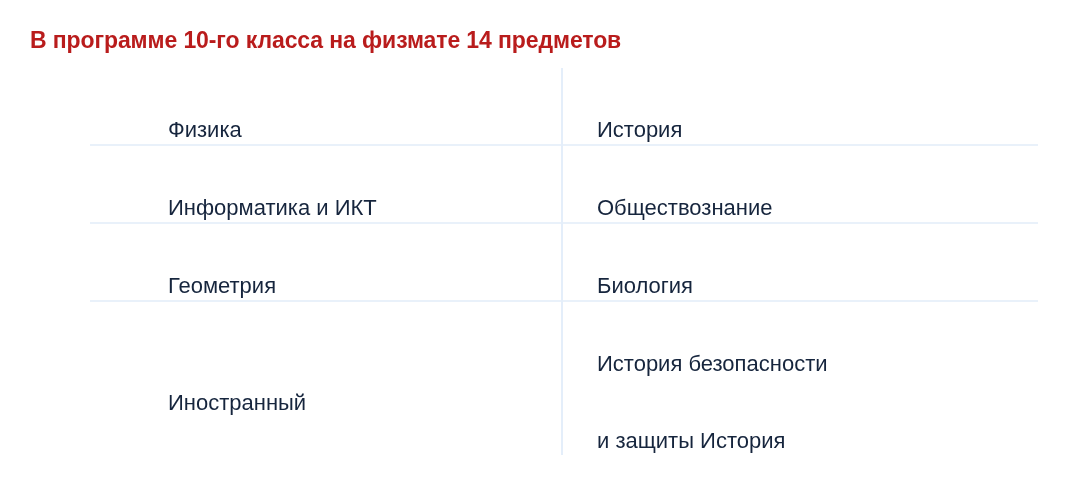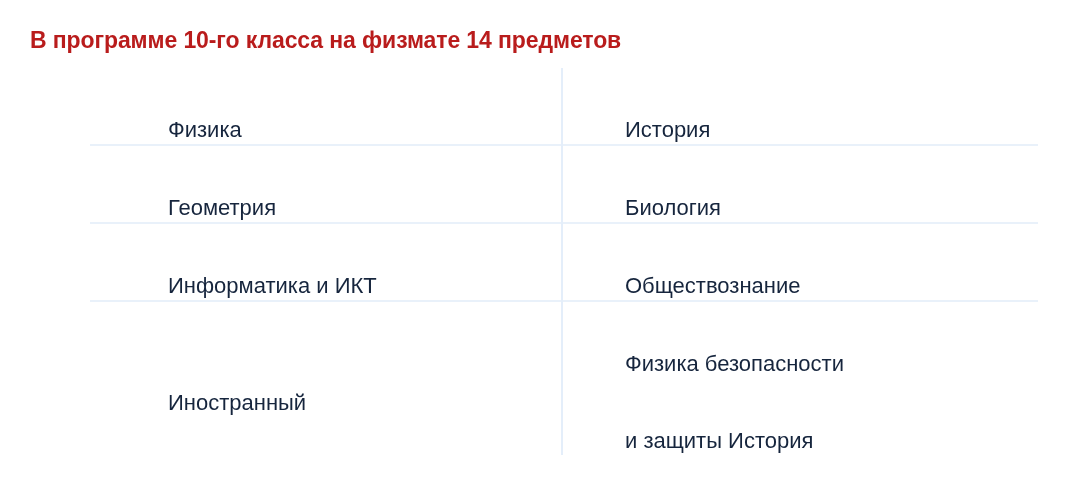--- a/index.html
+++ b/index.html
@@ -55,21 +55,21 @@
     line-height: 1.28;
   }
   #subjects-table tr:first-child td {
     border-top: none;
   }
 
   #subjects-table td.cell-left {
     padding-left: 78px;
   }
   #subjects-table td.cell-right {
-    padding-left: 62px;
+    padding-left: 34px;
     border-left: 2px solid #e4eefa;
   }
 
   .cell-line {
     display: block;
     white-space: nowrap;
     margin-top: 48px;
   }
 </style>
 </head>
@@ -89,42 +89,42 @@
         <span class="cell-line">Физика</span>
       </td>
       <td class="cell-right">
         <span class="cell-line">История</span>
       </td>
     </tr>
 
 
     <tr class="subject-row">
       <td class="cell-left">
-        <span class="cell-line">Геометрия</span>
+        <span class="cell-line">Информатика и ИКТ</span>
       </td>
       <td class="cell-right">
-        <span class="cell-line">Биология</span>
+        <span class="cell-line">Обществознание</span>
       </td>
     </tr>
 
     <tr class="subject-row">
       <td class="cell-left">
-        <span class="cell-line">Информатика и ИКТ</span>
+        <span class="cell-line">Геометрия</span>
       </td>
       <td class="cell-right">
-        <span class="cell-line">Обществознание</span>
+        <span class="cell-line">Биология</span>
       </td>
     </tr>
 
 
 
     <tr class="subject-row last-row">
       <td class="cell-left">
         <span class="cell-line">Иностранный</span>
       </td>
       <td class="cell-right">
-        <span class="cell-line">Физика безопасности</span>
+        <span class="cell-line">История безопасности</span>
         <span class="cell-line">и защиты История</span>
       </td>
     </tr>
 
   </tbody>
 </table>
 
 </body></html>

